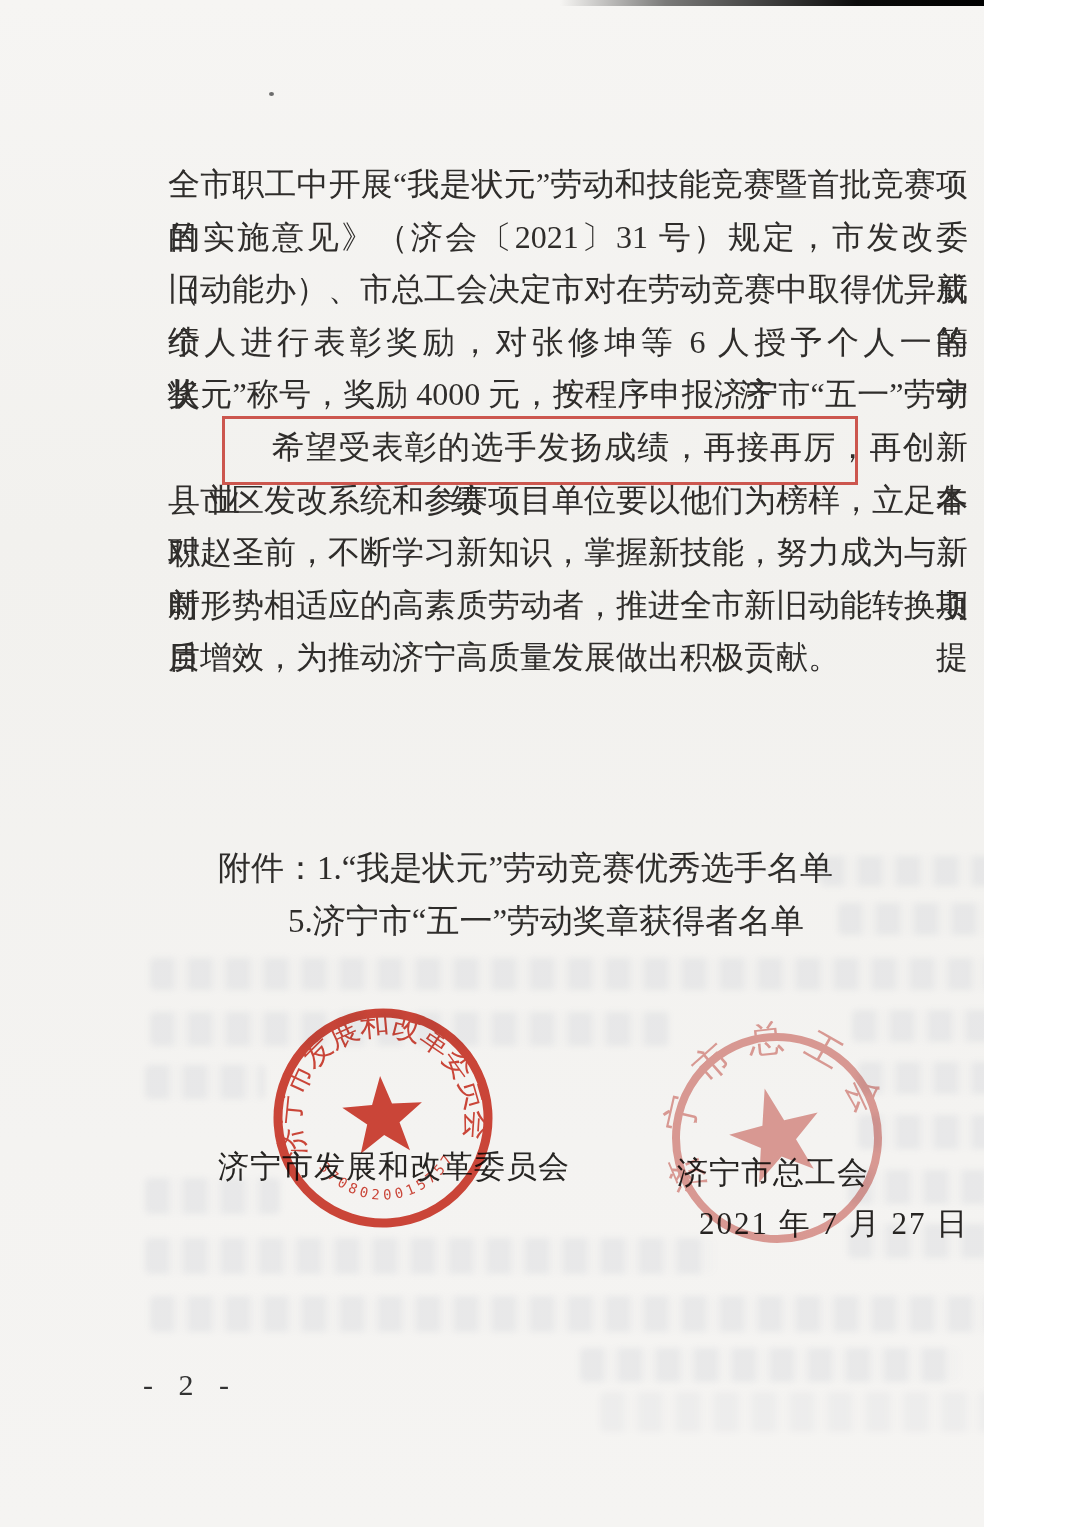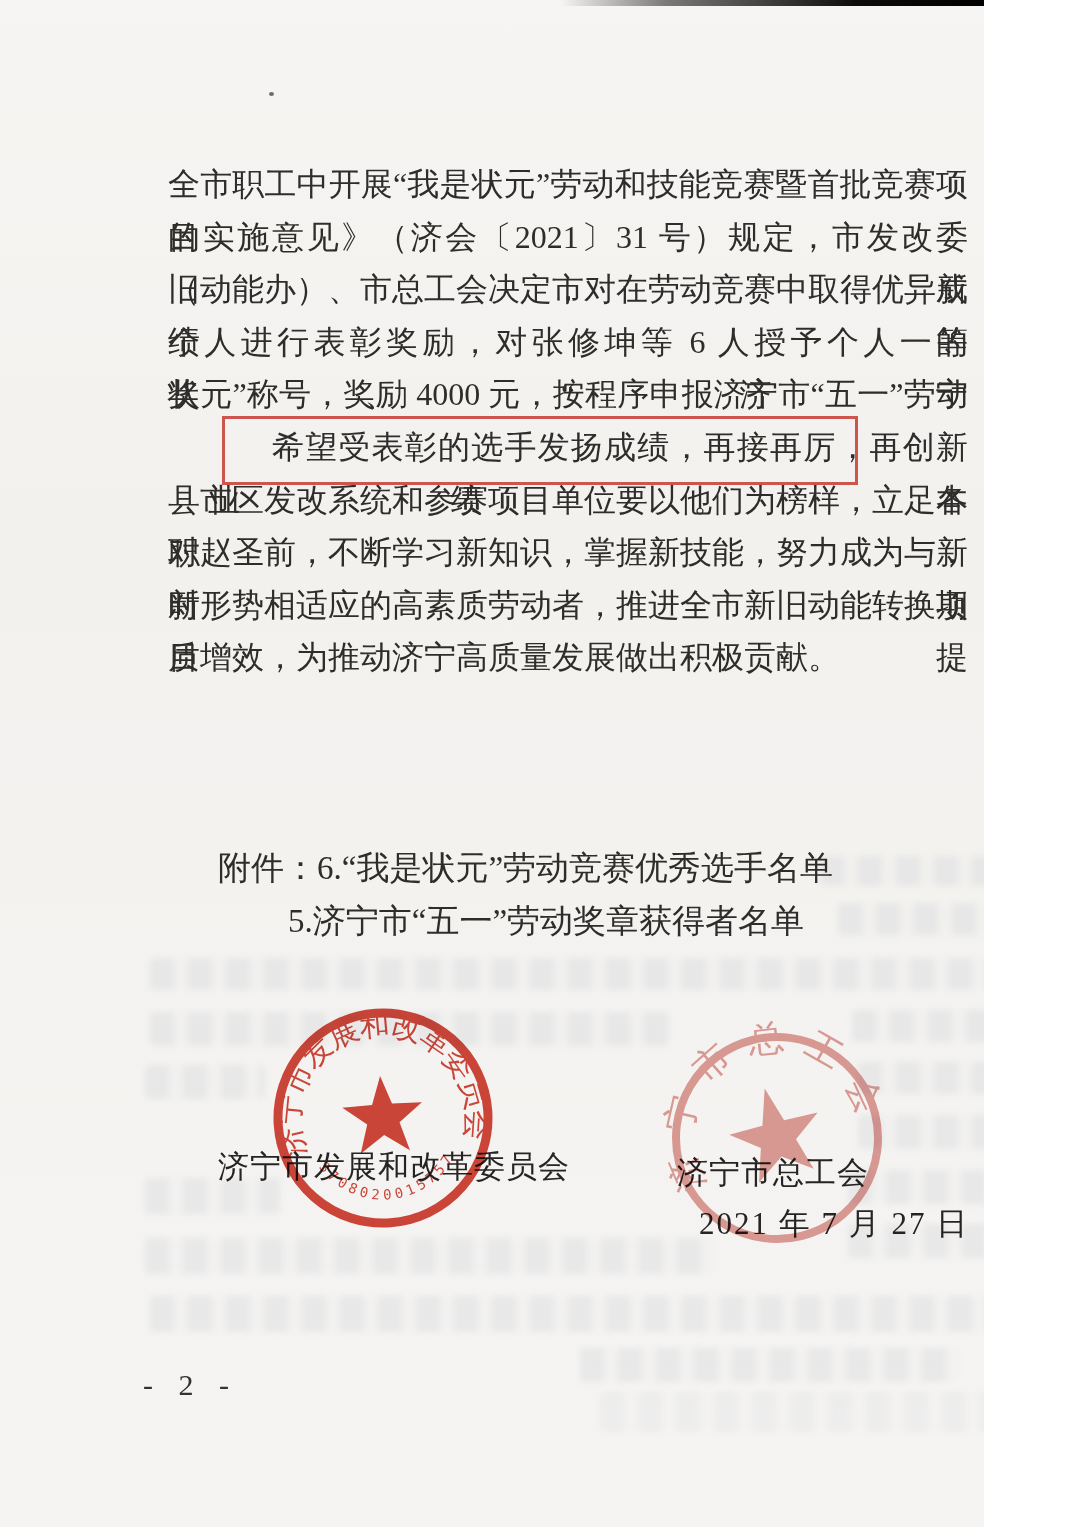--- a/index.html
+++ b/index.html
@@ -75,21 +75,21 @@
     <div class="tline indent">希望受表彰的选手发扬成绩，再接再厉，再创新业绩。各</div>
     <div class="tline">县市区发改系统和参赛项目单位要以他们为榜样，立足本职，</div>
     <div class="tline">对赵圣前，不断学习新知识，掌握新技能，努力成为与新时期</div>
     <div class="tline">新形势相适应的高素质劳动者，推进全市新旧动能转换项目提</div>
     <div class="tline last">质增效，为推动济宁高质量发展做出积极贡献。</div>
   </div>
 
   <div class="red-box" style="border-color: rgb(200, 69, 60);"></div>
 
   <div class="attachments">
-    <div>附件：6.“我是状元”劳动竞赛优秀选手名单</div>
+    <div>附件：1.“我是状元”劳动竞赛优秀选手名单</div>
     <div class="attach-line2">5.济宁市“五一”劳动奖章获得者名单</div>
   </div>
 
   <div class="sig sig-left">济宁市发展和改革委员会</div>
   <div class="sig sig-right">济宁市总工会</div>
   <div class="sig sig-date">2021 年 7 月 27 日</div>
 
   <div class="page-num">- 2 -</div>
 
   <svg class="stamp stamp-left" width="240" height="240" viewBox="0 0 240 240">

